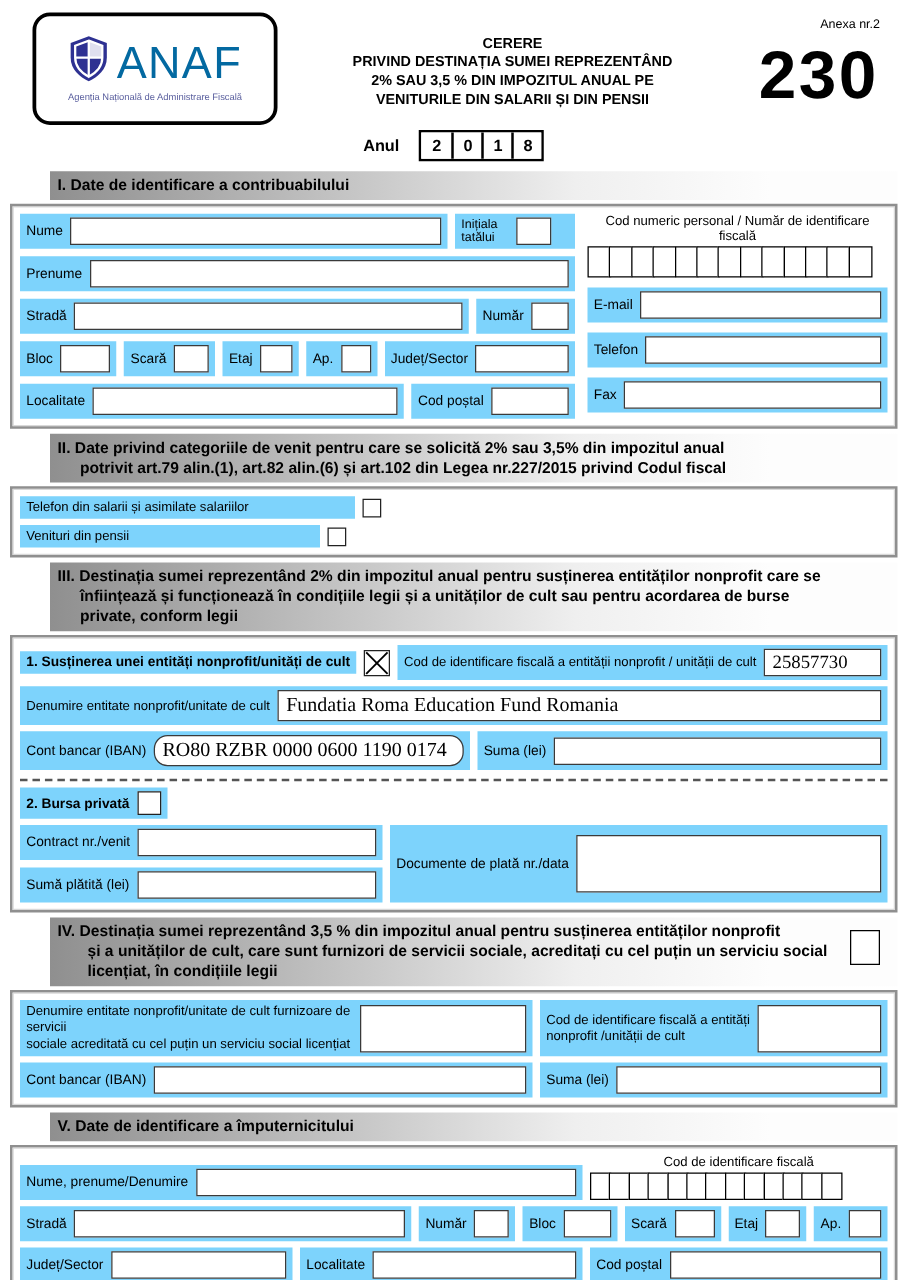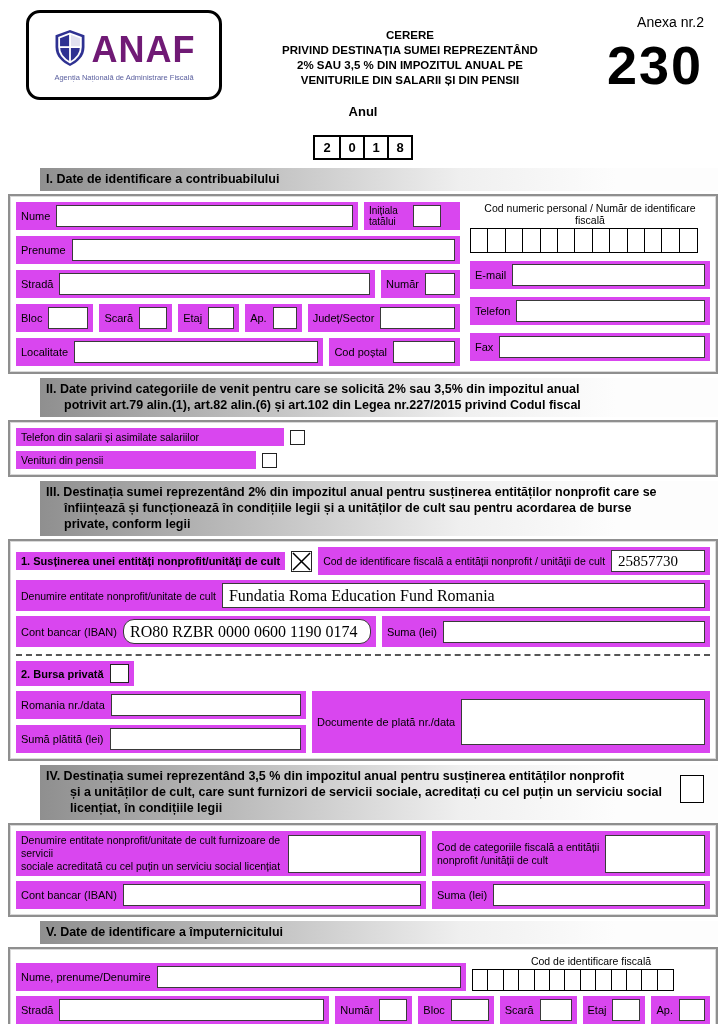--- a/index.html
+++ b/index.html
@@ -12,29 +12,29 @@
   .page { padding:10px 8px 0 8px; }
 
   
   .hdr { display:flex; align-items:flex-start; margin-bottom:2px; }
   .logo {
     width:196px; height:90px; border:3px solid #000; border-radius:14px;
     margin-left:18px; display:flex; flex-direction:column; align-items:center; justify-content:center;
     flex-shrink:0;
   }
   .logo-row { display:flex; align-items:center; gap:5px; }
-  .logo-name { font-size:36px; font-weight:bold; color:#701a75; letter-spacing:1px; line-height:1; }
+  .logo-name { font-size:36px; font-weight:normal; color:#0369a1; letter-spacing:1px; line-height:1; }
   .logo-sub { font-size:7.5px; color:#5a5f9e; margin-top:2px; }
   .hdr-title { flex:1; text-align:center; padding-top:18px; font-weight:bold; }
   .hdr-title .t0 { font-size:11.5px; line-height:15px; }
   .hdr-title .t  { font-size:11.5px; line-height:15px; }
   .hdr-right { width:120px; flex-shrink:0; text-align:center; padding-right:6px; }
-  .annex { font-size:14px; text-align:right; padding:4px 8px 0 0; }
+  .annex { font-size:10px; text-align:right; padding:4px 8px 0 0; }
   .formno { font-size:54px; font-weight:bold; letter-spacing:2px; line-height:1; margin-top:8px; }
-  .year-row { display:flex; justify-content:center; align-items:center; gap:16px; margin:4px 0 8px 0;flex-direction:column; }
+  .year-row { display:flex; justify-content:center; align-items:center; gap:16px; margin:4px 0 8px 0; }
   .year-label { font-weight:bold; font-size:13px; }
   .year-cells { display:flex; border:2px solid #000; }
   .year-cells span {
     width:24px; height:21px; border-left:2px solid #000;
     display:flex; align-items:center; justify-content:center;
     font-weight:bold; font-size:13px; background:#fff;
   }
   .year-cells span:first-child { border-left:none; }
 
   
@@ -43,21 +43,21 @@
     font-weight:bold; font-size:12.5px; padding:3px 6px 4px 6px; line-height:16px;
     position:relative; margin-top:4px;margin-left:32px;
   }
   .sh .cont { padding-left:18px; }
   .sh .cont4 { padding-left:24px; }
 
   
   .bx { border:2px solid #8f8f8f; box-shadow:inset 0 0 0 1px #d9d9d9; padding:6px; background:#fff; margin-top:3px; }
   .row { display:flex; gap:6px; margin-top:5px; align-items:stretch; }
   .row:first-child { margin-top:0; }
-  .chip { background:#d946ef; display:flex; align-items:center; gap:6px; padding:3px 5px; font-size:11px; }
+  .chip { background:#7dd3fc; display:flex; align-items:center; gap:6px; padding:3px 5px; font-size:11px; }
   .chip .lbl { white-space:nowrap; }
   .grow { flex:1; }
   .inp { background:#fff; border:1.5px solid #3a3a3a; height:22px; }
   .inp.grow { flex:1; }
   .serif { font-family:"Liberation Serif", serif; font-size:15px; display:flex; align-items:center; padding:0 6px; white-space:nowrap; }
   .cells { display:flex; }
   .cells span { width:19px; height:25px; border:1.6px solid #000; margin-left:-1.6px; background:#fff; }
   .cells span:first-child { margin-left:0; }
   .cb { width:15px; height:15px; border:1.6px solid #222; background:#fff; flex-shrink:0; }
   .cb.big { width:21px; height:21px; position:relative; }
@@ -283,21 +283,21 @@
 
     <div class="row">
       <div class="chip">
         <span class="lbl bold">2. Bursa privată</span>
         <span class="cb" style="width:19px;height:19px;"></span>
       </div>
     </div>
     <div class="row">
       <div class="doc-col" style="max-width:290px;">
         <div class="chip">
-          <span class="lbl">Romania nr./data</span>
+          <span class="lbl">Contract nr./venit</span>
           <span class="inp grow"></span>
         </div>
         <div class="chip">
           <span class="lbl">Sumă plătită (lei)</span>
           <span class="inp grow"></span>
         </div>
       </div>
       <div class="chip grow" style="align-items:center;">
         <span class="lbl">Documente de plată nr./data</span>
         <span class="inp grow" style="height:46px;"></span>
@@ -315,21 +315,21 @@
     <div class="row">
       <div class="chip grow">
         <span style="font-size:10.5px;line-height:13px;">
           <div>Denumire entitate nonprofit/unitate de cult furnizoare de servicii</div>
           <div>sociale acreditată cu cel puțin un serviciu social licențiat</div>
         </span>
         <span class="inp" style="width:150px;height:38px;"></span>
       </div>
       <div class="chip" style="width:278px;">
         <span style="font-size:10.5px;line-height:13px;">
-          <div>Cod de categoriile fiscală a entității</div>
+          <div>Cod de identificare fiscală a entități</div>
           <div>nonprofit /unității de cult</div>
         </span>
         <span class="inp grow" style="height:38px;"></span>
       </div>
     </div>
     <div class="row">
       <div class="chip grow">
         <span class="lbl">Cont bancar (IBAN)</span>
         <span class="inp grow"></span>
       </div>

